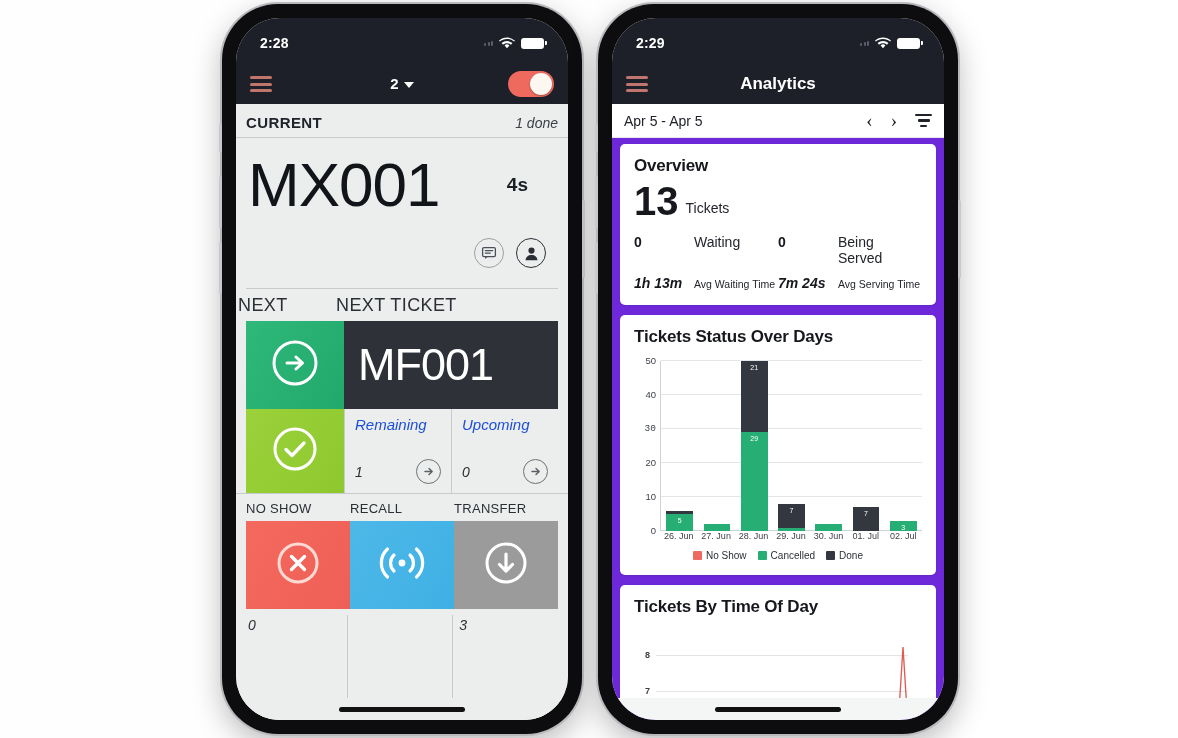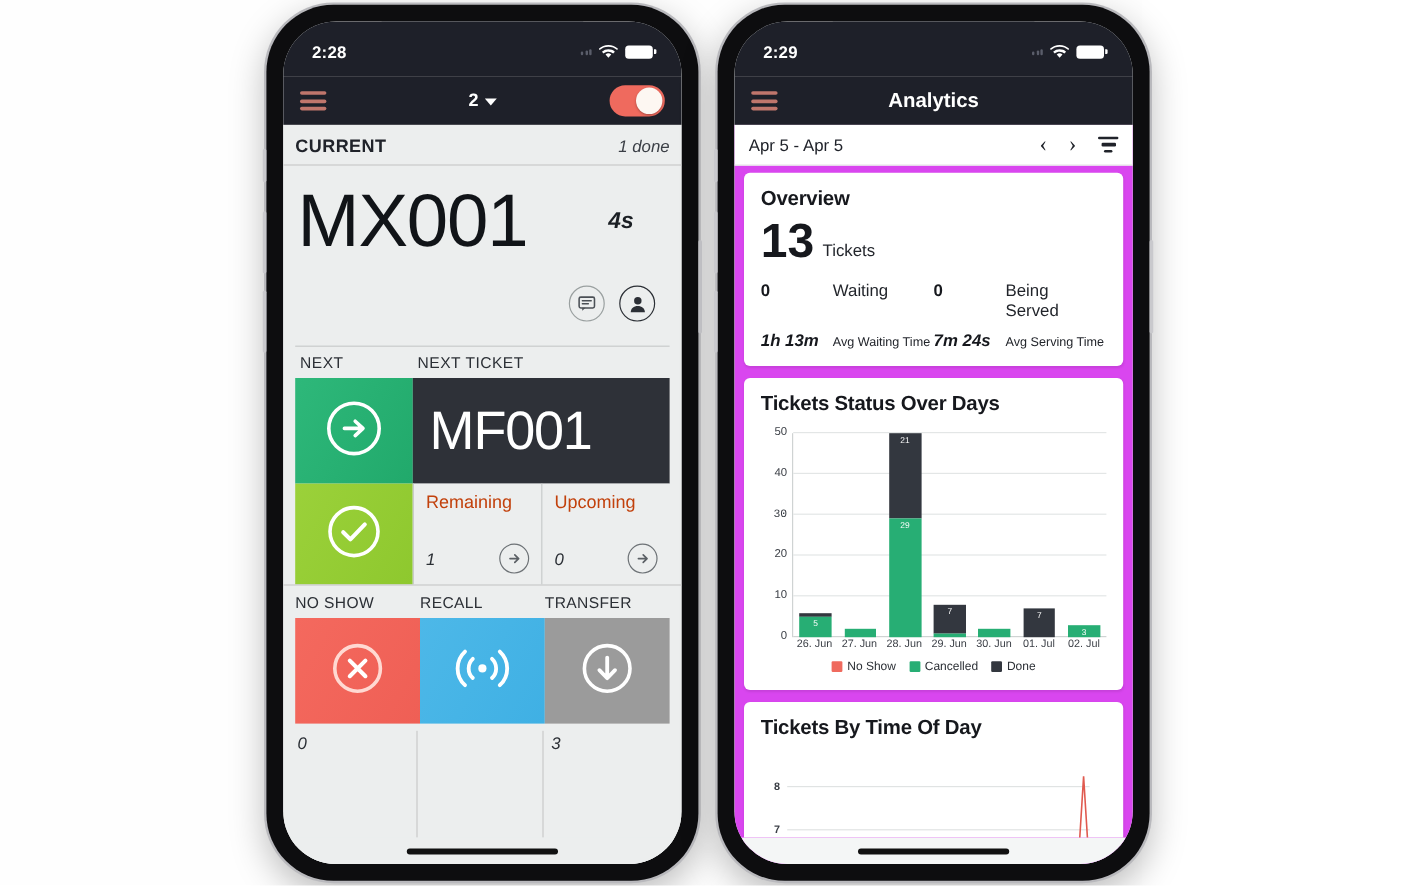--- a/index.html
+++ b/index.html
@@ -145,38 +145,38 @@
     position: relative;
     min-height: 150px;
   }
   .cur-row { display: flex; align-items: center; }
   .cur-ticket {
     font-size: 62px; font-weight: 300; color: #111418;
     letter-spacing: -1px; line-height: 1;
   }
   .cur-time {
     margin-left: auto; margin-right: 28px;
-    font-size: 19px; font-style: italic; font-weight: bold; color: #1b1f24;
+    font-size: 19px; font-weight: bold; color: #1b1f24;
   }
   .cur-icons {
     display: flex; justify-content: flex-end; gap: 12px;
     margin-top: 22px; padding-right: 10px;
   }
   .circ-icon {
     width: 30px; height: 30px; border-radius: 50%;
     border: 1px solid #9aa0a0;
     display: flex; align-items: center; justify-content: center;
     cursor: pointer; background: transparent;
   }
   .circ-icon.solid { border-color: #2b2f35; border-width: 1.5px; }
   .rule { height: 1px; background: #c9cbcb; margin: 0 10px; }
 
   .next-labels {
-    display: flex; padding: 6px 10px 5px 14px;
-    font-size: 13px; color: #2b2f35; letter-spacing: .4px;
+    display: flex; padding: 6px 10px 5px 2px;
+    font-size: 18px; color: #2b2f35; letter-spacing: .4px;
   }
   .next-labels .a { width: 98px; }
   .grid2 { display: flex; padding: 0 10px; }
   .tile-go {
     width: 98px; height: 88px; flex: 0 0 98px;
     background: linear-gradient(120deg,#2eb87a,#21a96b);
     display: flex; align-items: center; justify-content: center;
   }
   .tile-next {
     flex: 1; height: 88px; background: #2e3138;
@@ -187,21 +187,21 @@
     width: 98px; height: 84px; flex: 0 0 98px;
     background: linear-gradient(120deg,#9bd13a,#8ec82e);
     display: flex; align-items: center; justify-content: center;
   }
   .halfbox {
     flex: 1; height: 84px; background: #eceeee;
     border-left: 1px solid #c9cbcb;
     display: flex; flex-direction: column; justify-content: space-between;
     padding: 7px 10px 9px 10px;
   }
-  .halfbox .cap { font-size: 15px; color: #c2410c; }
+  .halfbox .cap { font-size: 15px; font-style: italic; color: #1d4ed8; }
   .halfbox .btm { display: flex; align-items: center; }
   .halfbox .val { font-size: 14px; font-style: italic; color: #2b2f35; }
   .halfbox .arrow-c {
     margin-left: auto;
     width: 25px; height: 25px; border-radius: 50%;
     border: 1px solid #6d7276;
     display: flex; align-items: center; justify-content: center;
     cursor: pointer;
   }
 
@@ -230,21 +230,21 @@
   }
   .cnt-cell:first-child { border-left: none; padding-left: 2px;}
   .homebar {
     height: 22px; display: flex; align-items: center; justify-content: center;
     background: #eceeee;
   }
   .homebar i { display:block; width: 126px; height: 5px; border-radius: 3px; background: #111; }
   .homebar.dark-bg { background: #f4f6f6; }
 
   
-  .app-r { flex: 1; background: #d946ef; display: flex; flex-direction: column; min-height: 0; }
+  .app-r { flex: 1; background: #6d28d9; display: flex; flex-direction: column; min-height: 0; }
   .daterow {
     height: 34px; flex: 0 0 34px; background: #fff;
     display: flex; align-items: center; padding: 0 12px;
     border-bottom: 1px solid #e6e8e8;
   }
   .daterow .dtxt { font-size: 14px; color: #20232a; }
   .daterow .ctrls { margin-left: auto; display: flex; align-items: center; gap: 18px; }
   .chv { font-size: 19px; color: #20232a; cursor: pointer; line-height: 1; font-family:"Liberation Serif", serif;}
   .filt { display: flex; flex-direction: column; gap: 3px; align-items: center; cursor: pointer; }
   .filt i { display: block; background: #20232a; height: 2.5px; border-radius: 1px; }

